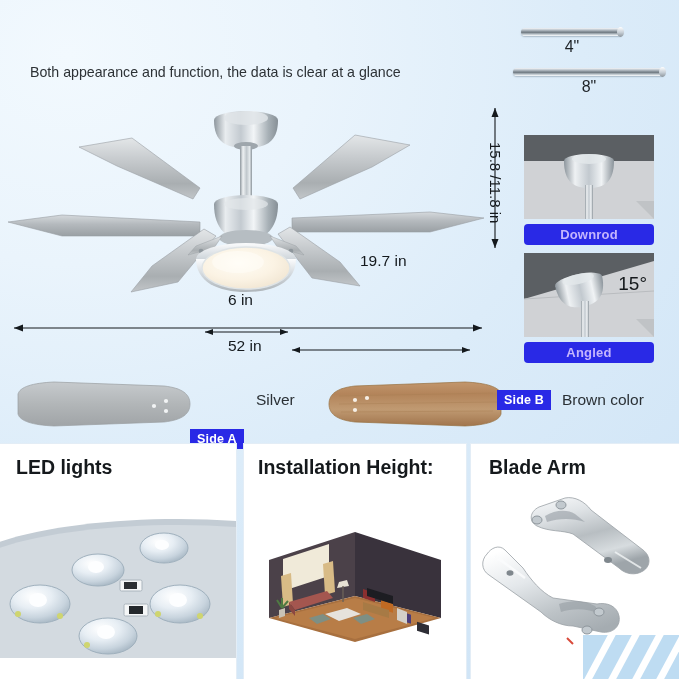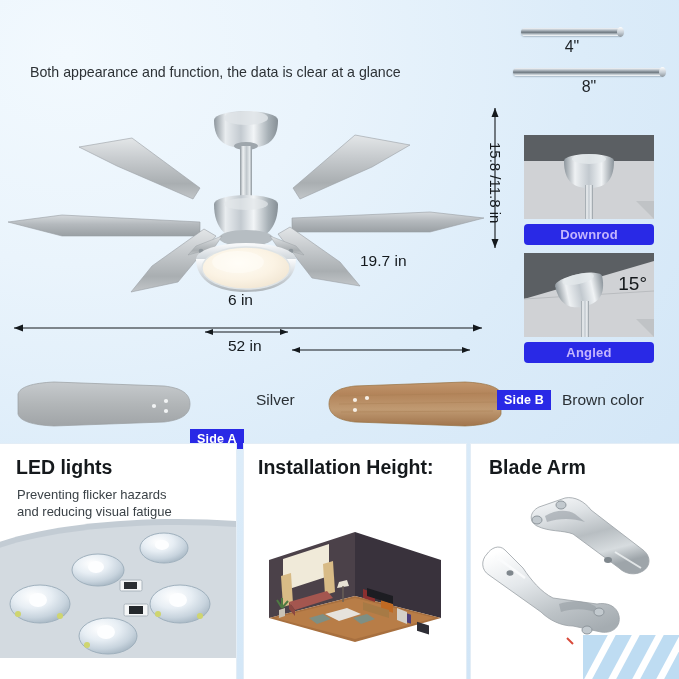--- a/index.html
+++ b/index.html
@@ -291,24 +291,20 @@
       <circle cx="30" cy="34" r="2.1" fill="#f6efe6"></circle>
     </svg>
     <div class="sideBadge" style="left:497px;top:18px;">Side B</div>
     <div class="sideText" style="left:562px;top:19px;">Brown color</div>
   </div>
 
   <div class="panels">
 
     <div class="panel p1">
       <div class="pHeadBig" style="left:18px;top:12px;">LED lights</div>
-      <div class="pSub" style="left:19px;top:42px;width:205px;">
-        <div>Preventing flicker hazards</div>
-        <div>and reducing visual fatigue</div>
-      </div>
       <svg width="238" height="150" viewBox="0 0 238 150" style="position:absolute;left:0;bottom:22px;">
         <defs>
           <radialGradient id="domeG" cx="38%" cy="30%" r="70%">
             <stop offset="0%" stop-color="#ffffff"></stop>
             <stop offset="45%" stop-color="#e7eef4"></stop>
             <stop offset="80%" stop-color="#c8d4de"></stop>
             <stop offset="100%" stop-color="#aebdc9"></stop>
           </radialGradient>
         </defs>
         <path d="M-10,38 C50,14 160,6 250,14 L250,150 L-10,150 Z" fill="#c3ccd4"></path>

